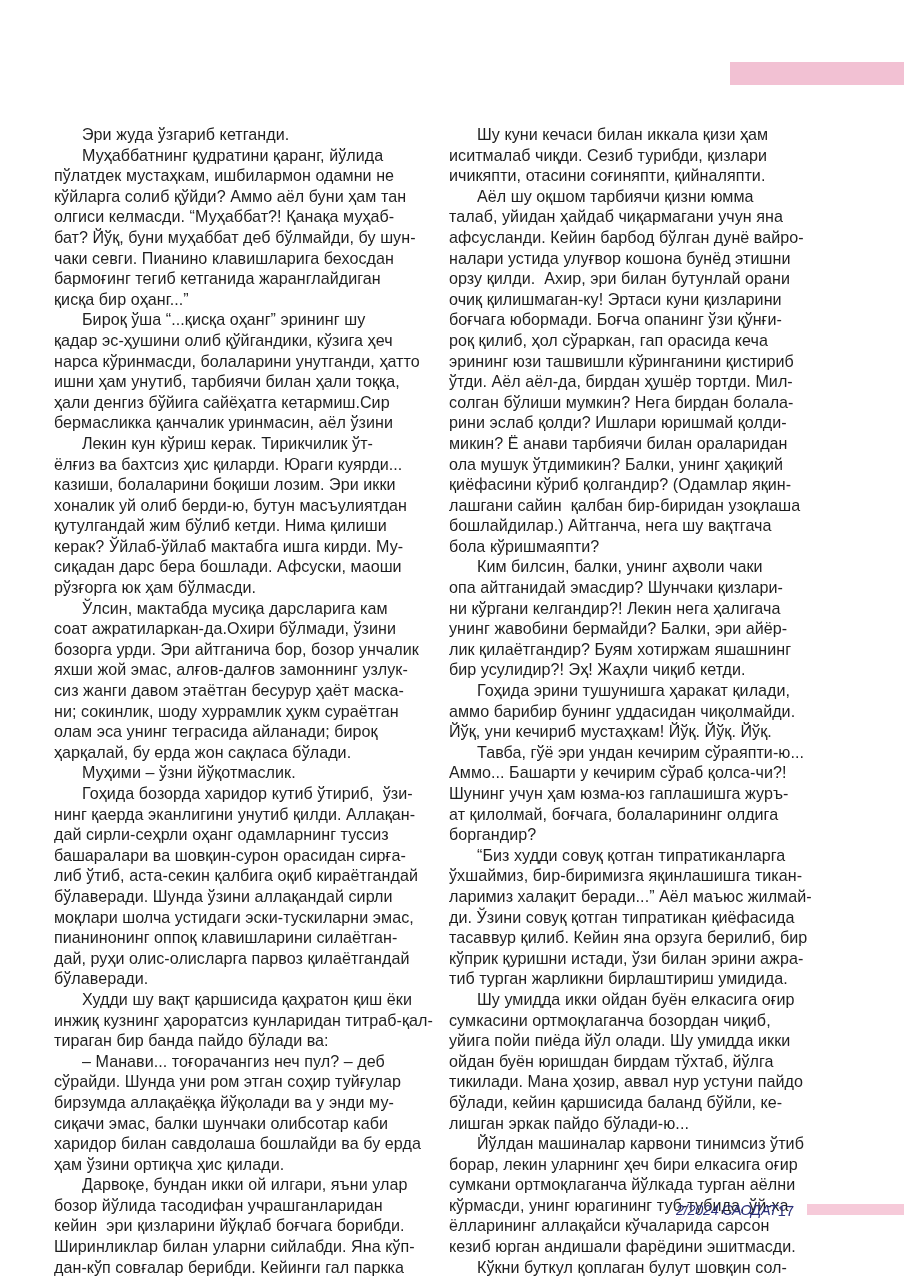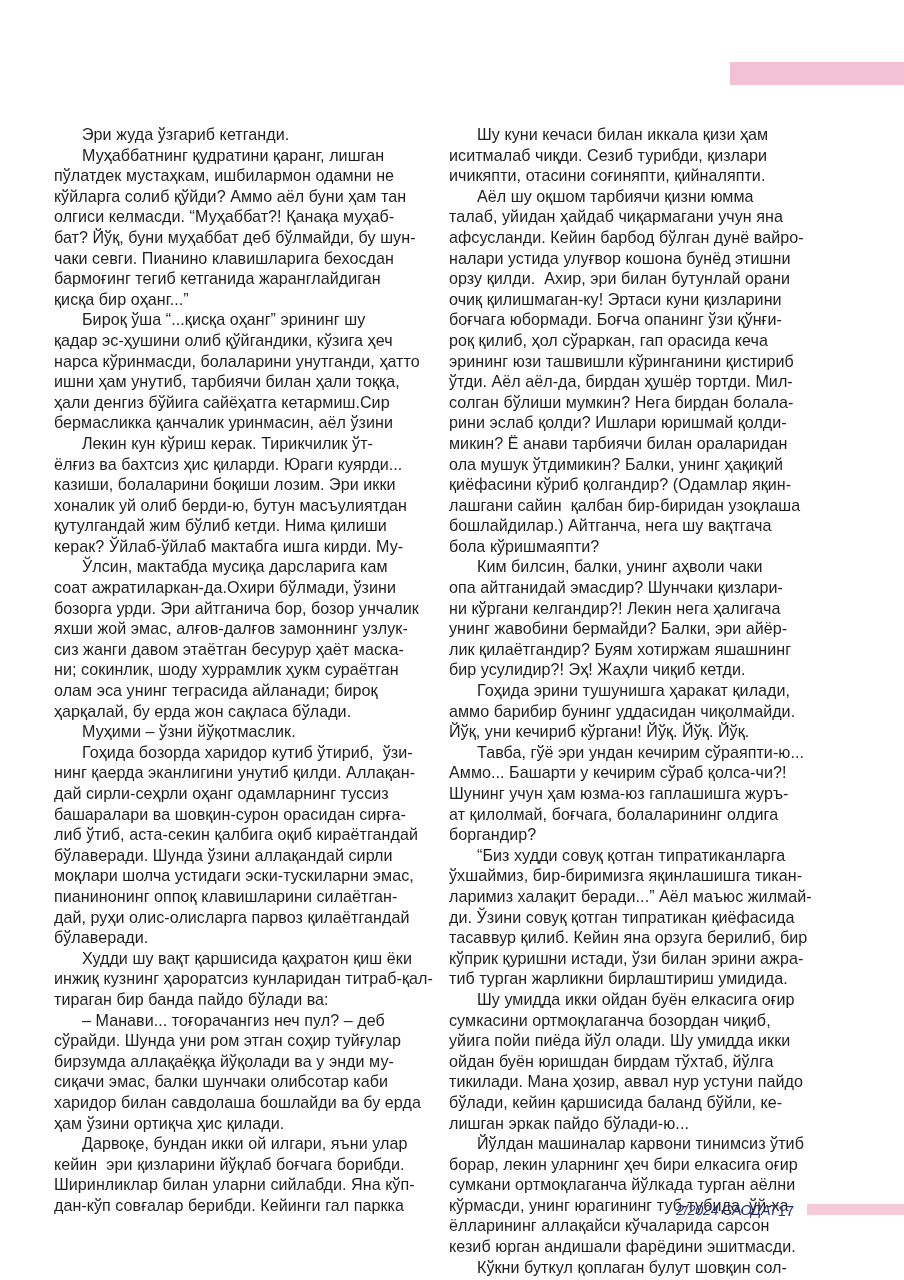--- a/index.html
+++ b/index.html
@@ -19,40 +19,42 @@
   .footer-bar { position: absolute; left: 807px; top: 1204px; width: 97px; height: 11px; background: #f6cad9; }
 </style>
 </head>
 <body>
 
 <div class="page">
   <div class="top-bar"></div>
 
   <div class="col col-left" id="col-left">
       <span class="line indent">Эри жуда ўзгариб кетганди.</span>
-      <span class="line indent">Муҳаббатнинг қудратини қаранг, лишган</span>
+      <span class="line indent">Муҳаббатнинг қудратини қаранг, йўлида</span>
       <span class="line">пўлатдек мустаҳкам, ишбилармон одамни не</span>
       <span class="line">кўйларга солиб қўйди? Аммо аёл буни ҳам тан</span>
       <span class="line">олгиси келмасди. “Муҳаббат?! Қанақа муҳаб-</span>
       <span class="line">бат? Йўқ, буни муҳаббат деб бўлмайди, бу шун-</span>
       <span class="line">чаки севги. Пианино клавишларига бехосдан</span>
       <span class="line">бармоғинг тегиб кетганида жаранглайдиган</span>
       <span class="line">қисқа бир оҳанг...”</span>
       <span class="line indent">Бироқ ўша “...қисқа оҳанг” эрининг шу</span>
       <span class="line">қадар эс-ҳушини олиб қўйгандики, кўзига ҳеч</span>
       <span class="line">нарса кўринмасди, болаларини унутганди, ҳатто</span>
       <span class="line">ишни ҳам унутиб, тарбиячи билан ҳали тоққа,</span>
       <span class="line">ҳали денгиз бўйига сайёҳатга кетармиш.Сир</span>
       <span class="line">бермасликка қанчалик уринмасин, аёл ўзини</span>
       <span class="line indent">Лекин кун кўриш керак. Тирикчилик ўт-</span>
       <span class="line">ёлғиз ва бахтсиз ҳис қиларди. Юраги куярди...</span>
       <span class="line">казиши, болаларини боқиши лозим. Эри икки</span>
       <span class="line">хоналик уй олиб берди-ю, бутун масъулиятдан</span>
       <span class="line">қутулгандай жим бўлиб кетди. Нима қилиши</span>
       <span class="line">керак? Ўйлаб-ўйлаб мактабга ишга кирди. Му-</span>
+      <span class="line">сиқадан дарс бера бошлади. Афсуски, маоши</span>
+      <span class="line">рўзғорга юк ҳам бўлмасди.</span>
       <span class="line indent">Ўлсин, мактабда мусиқа дарсларига кам</span>
       <span class="line">соат ажратиларкан-да.Охири бўлмади, ўзини</span>
       <span class="line">бозорга урди. Эри айтганича бор, бозор унчалик</span>
       <span class="line">яхши жой эмас, алғов-далғов замоннинг узлук-</span>
       <span class="line">сиз жанги давом этаётган бесурур ҳаёт маска-</span>
       <span class="line">ни; сокинлик, шоду хуррамлик ҳукм сураётган</span>
       <span class="line">олам эса унинг теграсида айланади; бироқ</span>
       <span class="line">ҳарқалай, бу ерда жон сақласа бўлади.</span>
       <span class="line indent">Муҳими – ўзни йўқотмаслик.</span>
       <span class="line indent">Гоҳида бозорда харидор кутиб ўтириб,  ўзи-</span>
@@ -68,20 +70,21 @@
       <span class="line indent">Худди шу вақт қаршисида қаҳратон қиш ёки</span>
       <span class="line">инжиқ кузнинг ҳароратсиз кунларидан титраб-қал-</span>
       <span class="line">тираган бир банда пайдо бўлади ва:</span>
       <span class="line indent">– Манави... тоғорачангиз неч пул? – деб</span>
       <span class="line">сўрайди. Шунда уни ром этган соҳир туйғулар</span>
       <span class="line">бирзумда аллақаёққа йўқолади ва у энди му-</span>
       <span class="line">сиқачи эмас, балки шунчаки олибсотар каби</span>
       <span class="line">харидор билан савдолаша бошлайди ва бу ерда</span>
       <span class="line">ҳам ўзини ортиқча ҳис қилади.</span>
       <span class="line indent">Дарвоқе, бундан икки ой илгари, яъни улар</span>
+      <span class="line">бозор йўлида тасодифан учрашганларидан</span>
       <span class="line">кейин  эри қизларини йўқлаб боғчага борибди.</span>
       <span class="line">Ширинликлар билан уларни сийлабди. Яна кўп-</span>
       <span class="line">дан-кўп совғалар берибди. Кейинги гал паркка</span>
     </div>
   <div class="col col-right" id="col-right">
       <span class="line indent">Шу куни кечаси билан иккала қизи ҳам</span>
       <span class="line">иситмалаб чиқди. Сезиб турибди, қизлари</span>
       <span class="line">ичикяпти, отасини соғиняпти, қийналяпти.</span>
       <span class="line indent">Аёл шу оқшом тарбиячи қизни юмма</span>
       <span class="line">талаб, уйидан ҳайдаб чиқармагани учун яна</span>
@@ -102,21 +105,21 @@
       <span class="line">бошлайдилар.) Айтганча, нега шу вақтгача</span>
       <span class="line">бола кўришмаяпти?</span>
       <span class="line indent">Ким билсин, балки, унинг аҳволи чаки</span>
       <span class="line">опа айтганидай эмасдир? Шунчаки қизлари-</span>
       <span class="line">ни кўргани келгандир?! Лекин нега ҳалигача</span>
       <span class="line">унинг жавобини бермайди? Балки, эри айёр-</span>
       <span class="line">лик қилаётгандир? Буям хотиржам яшашнинг</span>
       <span class="line">бир усулидир?! Эҳ! Жаҳли чиқиб кетди.</span>
       <span class="line indent">Гоҳида эрини тушунишга ҳаракат қилади,</span>
       <span class="line">аммо барибир бунинг уддасидан чиқолмайди.</span>
-      <span class="line">Йўқ, уни кечириб кўргани! Йўқ. Йўқ. Йўқ.</span>
+      <span class="line">Йўқ, уни кечириб мустаҳкам! Йўқ. Йўқ. Йўқ.</span>
       <span class="line indent">Тавба, гўё эри ундан кечирим сўраяпти-ю...</span>
       <span class="line">Аммо... Башарти у кечирим сўраб қолса-чи?!</span>
       <span class="line">Шунинг учун ҳам юзма-юз гаплашишга журъ-</span>
       <span class="line">ат қилолмай, боғчага, болаларининг олдига</span>
       <span class="line">боргандир?</span>
       <span class="line indent">“Биз худди совуқ қотган типратиканларга</span>
       <span class="line">ўхшаймиз, бир-биримизга яқинлашишга тикан-</span>
       <span class="line">ларимиз халақит беради...” Аёл маъюс жилмай-</span>
       <span class="line">ди. Ўзини совуқ қотган типратикан қиёфасида</span>
       <span class="line">тасаввур қилиб. Кейин яна орзуга берилиб, бир</span>

